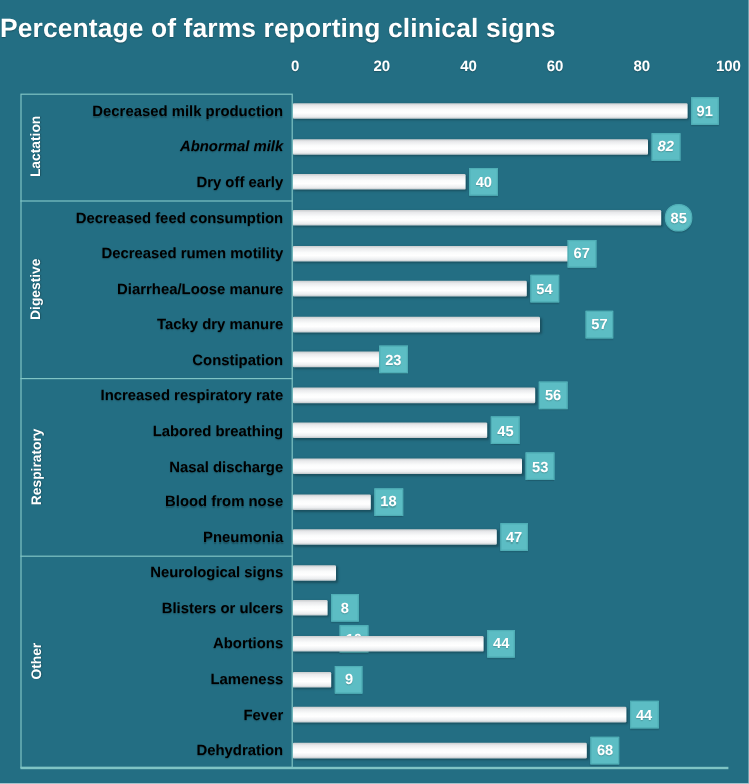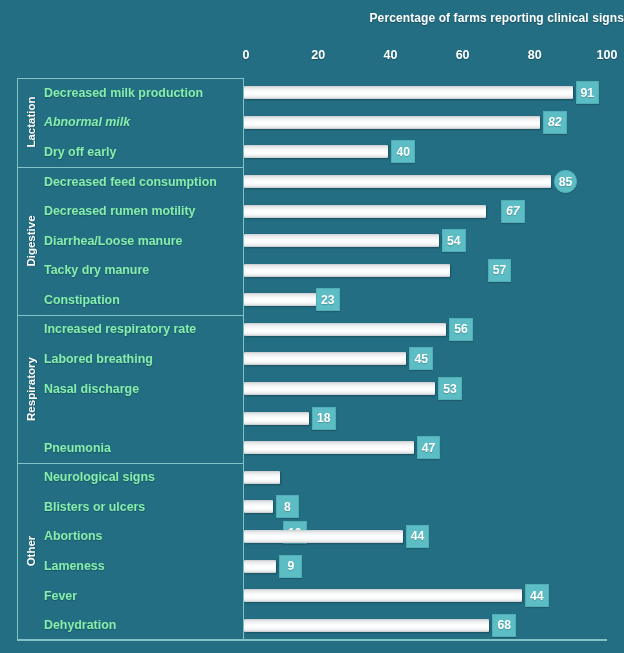--- a/index.html
+++ b/index.html
@@ -17,23 +17,23 @@
     background: #236E83;
     overflow: hidden;
     box-sizing: border-box;
   }
   
   #chart-title {
     position: absolute;
     left: 0;
     top: 11px;
     width: 624px;
-    text-align: right;
+    text-align: left;
     color: #ffffff;
-    font-size: 12px;
+    font-size: 22px;
     font-weight: bold;
     letter-spacing: 0.1px;
     text-shadow: 0 1px 1px rgba(0,0,0,0.28);
   }
   
   #axis-ticks {
     position: absolute;
     left: 0;
     top: 48px;
     width: 624px;
@@ -112,21 +112,22 @@
   }
   .row {
     position: relative;
     display: flex;
     align-items: center;
   }
   .row-label {
     position: absolute;
     left: 44px;
     width: 192px;
-    color: #86efac;
+    text-align: right;
+    color: #000000;
     font-size: 12.4px;
     font-weight: bold;
     text-shadow: 0 1px 1px rgba(0,0,0,0.25);
     white-space: nowrap;
     z-index: 3;
   }
   .row-plot {
     position: absolute;
     left: 244px;
     right: 0;
@@ -220,21 +221,21 @@
           <div class="row-label">Decreased feed consumption</div>
           <div class="row-plot">
             <div class="bar" style="width: 306.85px;"></div>
             <div class="value-badge" style="left: 309.85px; border-radius: 11px;">85</div>
           </div>
         </div>
         <div class="row" style="height: 29.5789px;">
           <div class="row-label">Decreased rumen motility</div>
           <div class="row-plot">
             <div class="bar" style="width: 241.87px;"></div>
-            <div class="value-badge" style="left: 257px; font-style: italic;">67</div>
+            <div class="value-badge" style="left: 229px;">67</div>
           </div>
         </div>
         <div class="row" style="height: 29.5789px;">
           <div class="row-label">Diarrhea/Loose manure</div>
           <div class="row-plot">
             <div class="bar" style="width: 194.94px;"></div>
             <div class="value-badge" style="left: 197.94px;">54</div>
           </div>
         </div>
         <div class="row" style="height: 29.5789px;">
@@ -271,20 +272,21 @@
           </div>
         </div>
         <div class="row" style="height: 29.5789px;">
           <div class="row-label">Nasal discharge</div>
           <div class="row-plot">
             <div class="bar" style="width: 191.33px;"></div>
             <div class="value-badge" style="left: 194.33px;">53</div>
           </div>
         </div>
         <div class="row" style="height: 29.5789px;">
+          <div class="row-label">Blood from nose</div>
           <div class="row-plot">
             <div class="bar" style="width: 64.98px;"></div>
             <div class="value-badge" style="left: 67.98px;">18</div>
           </div>
         </div>
         <div class="row" style="height: 29.5789px;">
           <div class="row-label">Pneumonia</div>
           <div class="row-plot">
             <div class="bar" style="width: 169.67px;"></div>
             <div class="value-badge" style="left: 172.67px;">47</div>

